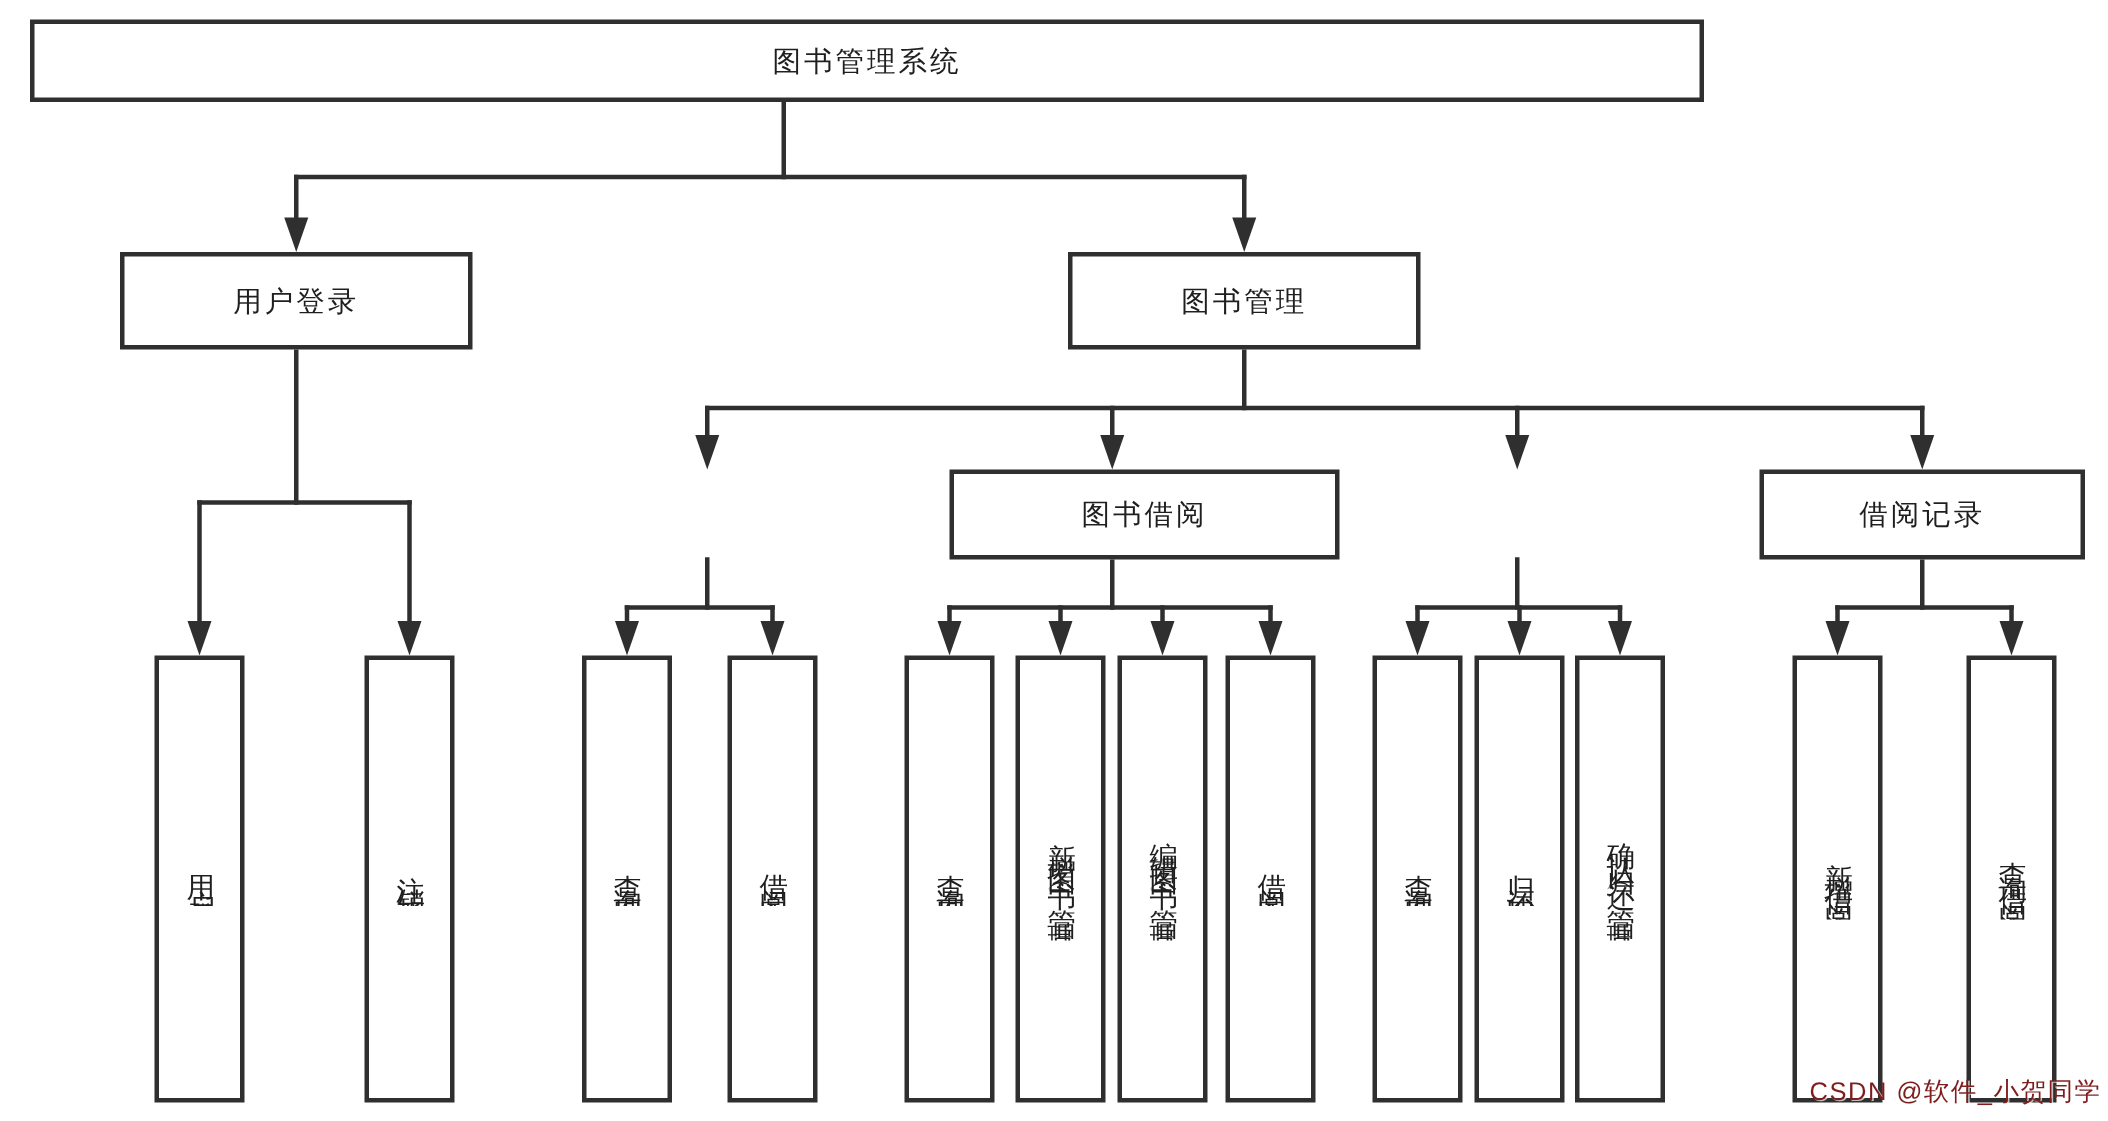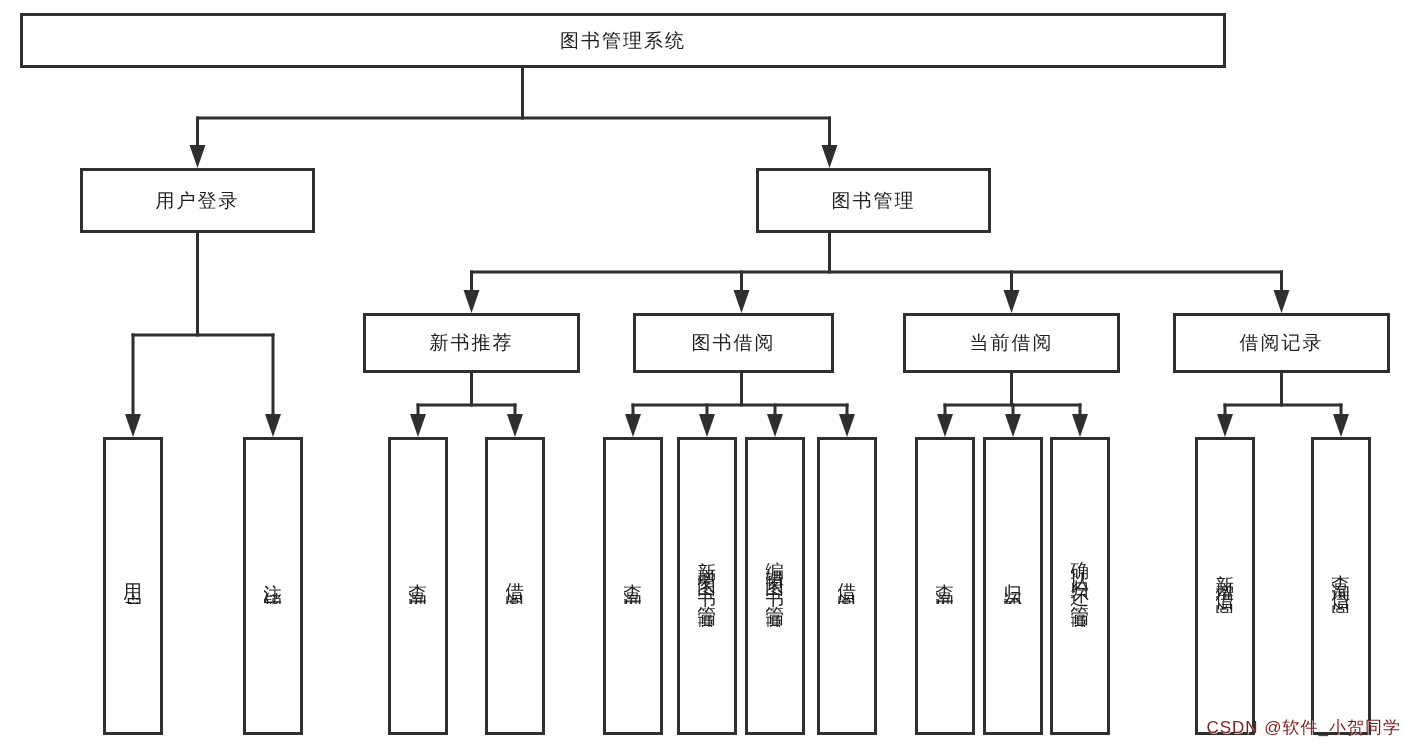--- a/index.html
+++ b/index.html
@@ -138,39 +138,33 @@
     <g>
       <path d="M1281.5,373 V405"></path>
       <path d="M1225,405 H1341"></path>
       <path d="M1225,405 V417"></path>
       <polygon points="1217,414 1233,414 1225,437"></polygon>
       <path d="M1341,405 V417"></path>
       <polygon points="1333,414 1349,414 1341,437"></polygon>
     </g>
   </svg>
 
-  <div class="node" style="left:20px; top:13px; width:1206px; height:55px;">
+  <div class="node" style="left:20px; top:13px; width:1116px; height:55px;">
     <span>图书管理系统</span>
   </div>
 
   <div class="node" style="left:80px; top:168px; width:235px; height:65px;">
     <span>用户登录</span>
   </div>
-  <div class="node" style="left:712px; top:168px; width:235px; height:65px;margin-left:44px;">
+  <div class="node" style="left:712px; top:168px; width:235px; height:65px;">
     <span>图书管理</span>
   </div>
 
-  <div class="node" style="left:363px; top:313px; width:217px; height:60px;">
-    <span>新书推荐</span>
-  </div>
-  <div class="node" style="left:633px; top:313px; width:201px; height:60px;">
+  <div class="node" style="left:633px; top:313px; width:260px; height:60px;">
     <span>图书借阅</span>
-  </div>
-  <div class="node" style="left:903px; top:313px; width:217px; height:60px;">
-    <span>当前借阅</span>
   </div>
   <div class="node" style="left:1173px; top:313px; width:217px; height:60px;text-align:center;">
     <span>借阅记录</span>
   </div>
 
   <div class="node" style="left:103px; top:437px; width:60px; height:298px;">
     <span class="vtext">用户登录</span>
   </div>
   <div class="node" style="left:243px; top:437px; width:60px; height:298px;">
     <span class="vtext">注销登录</span>

